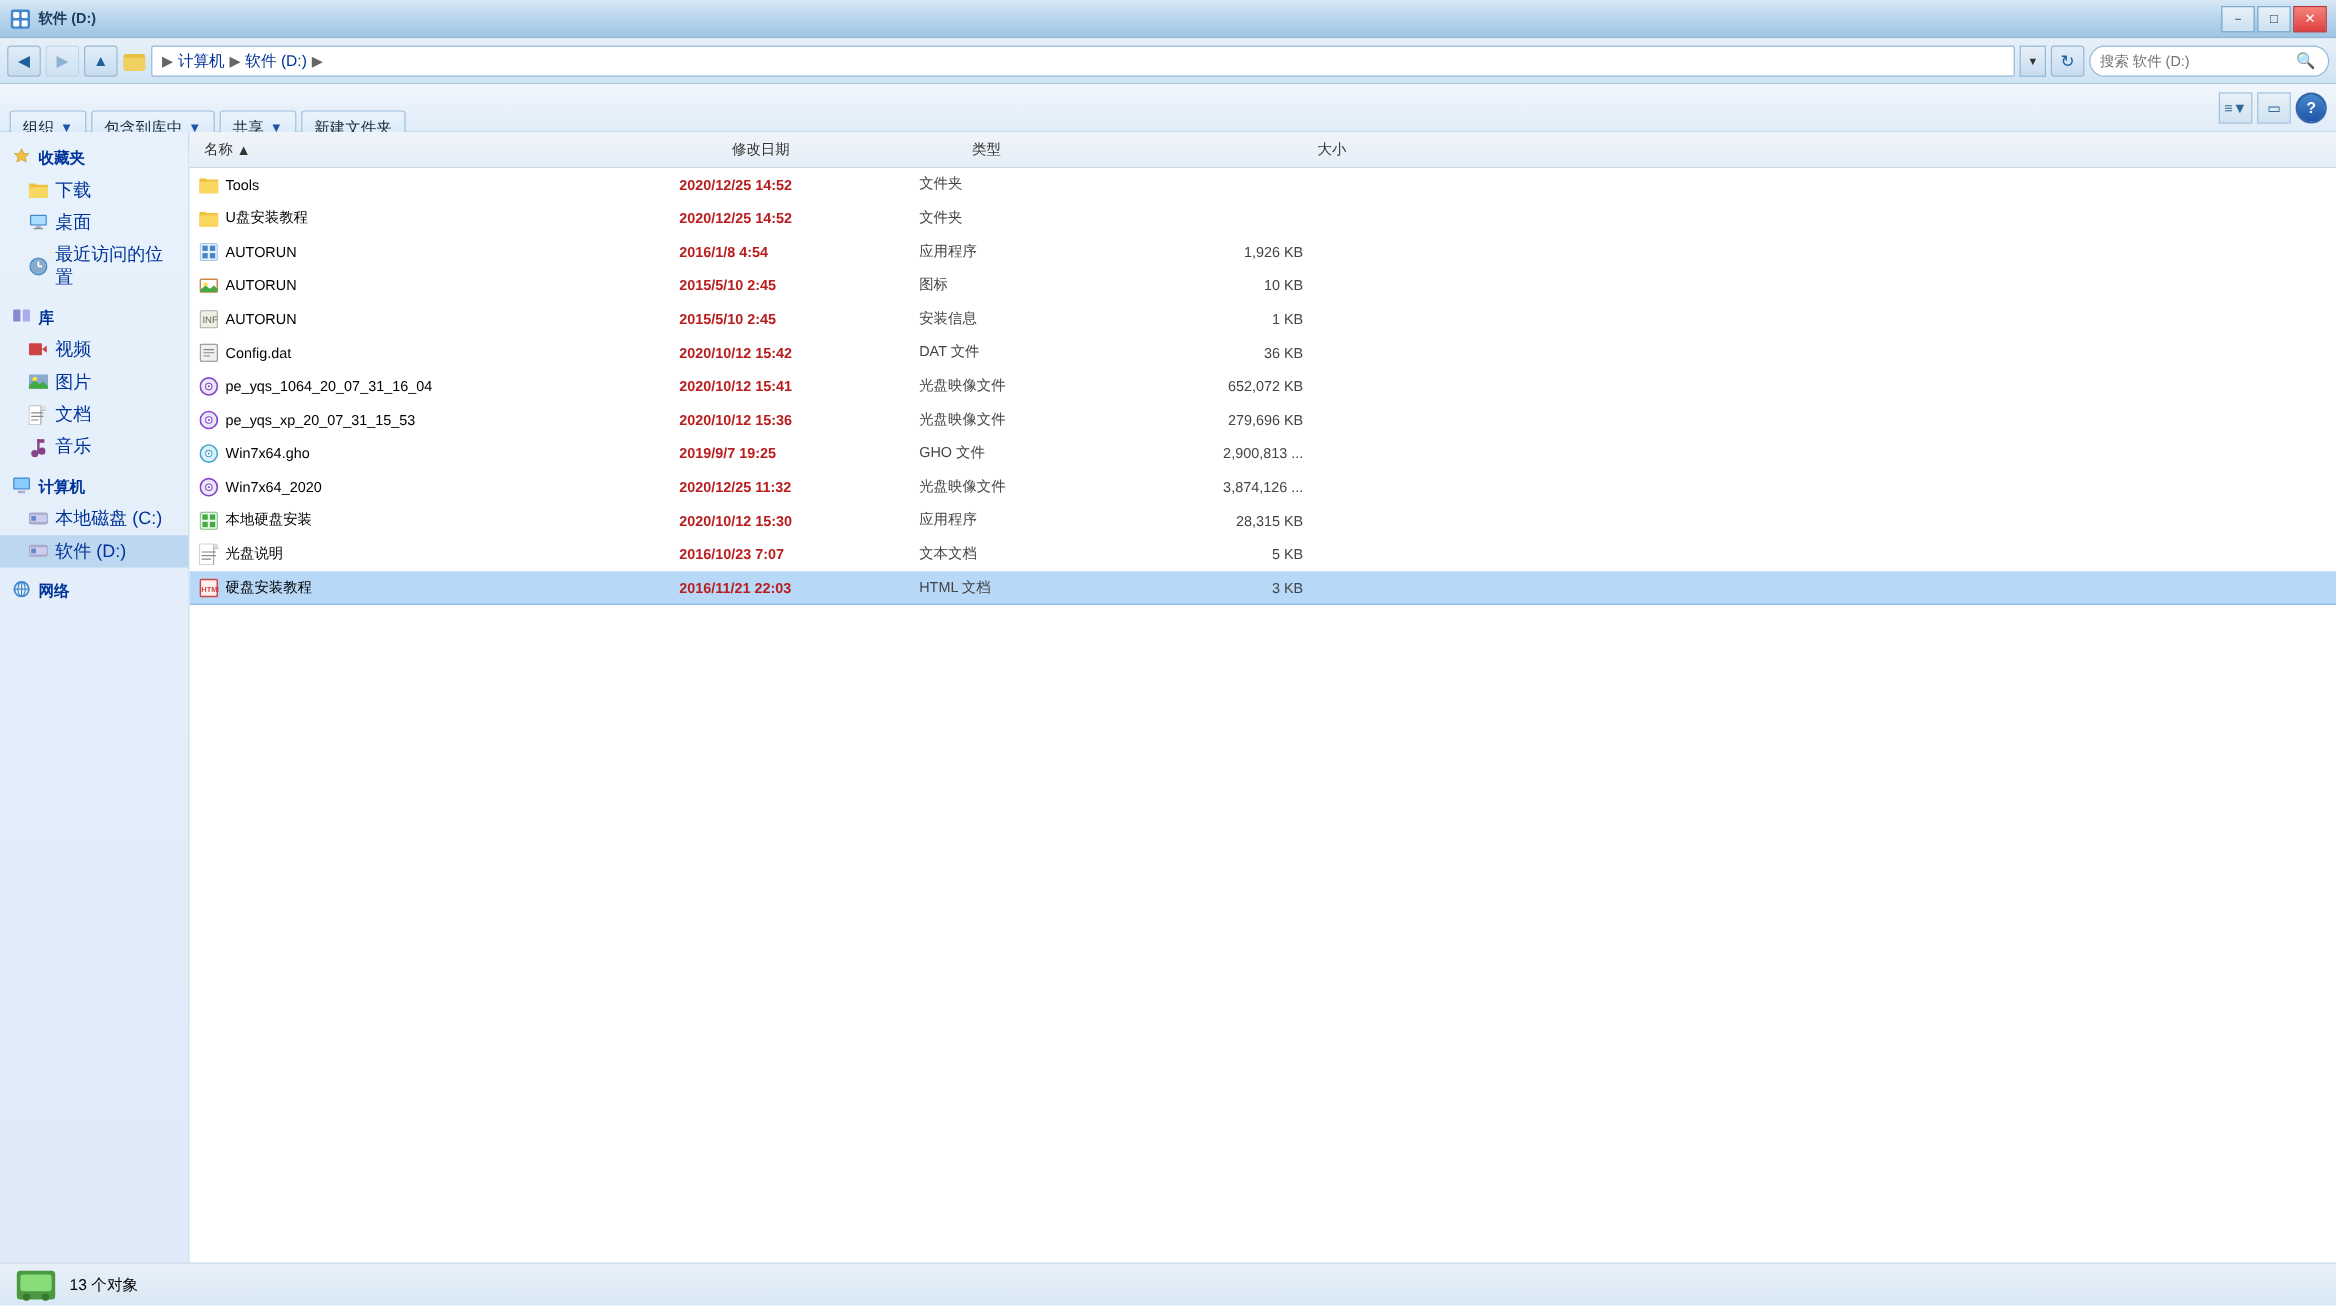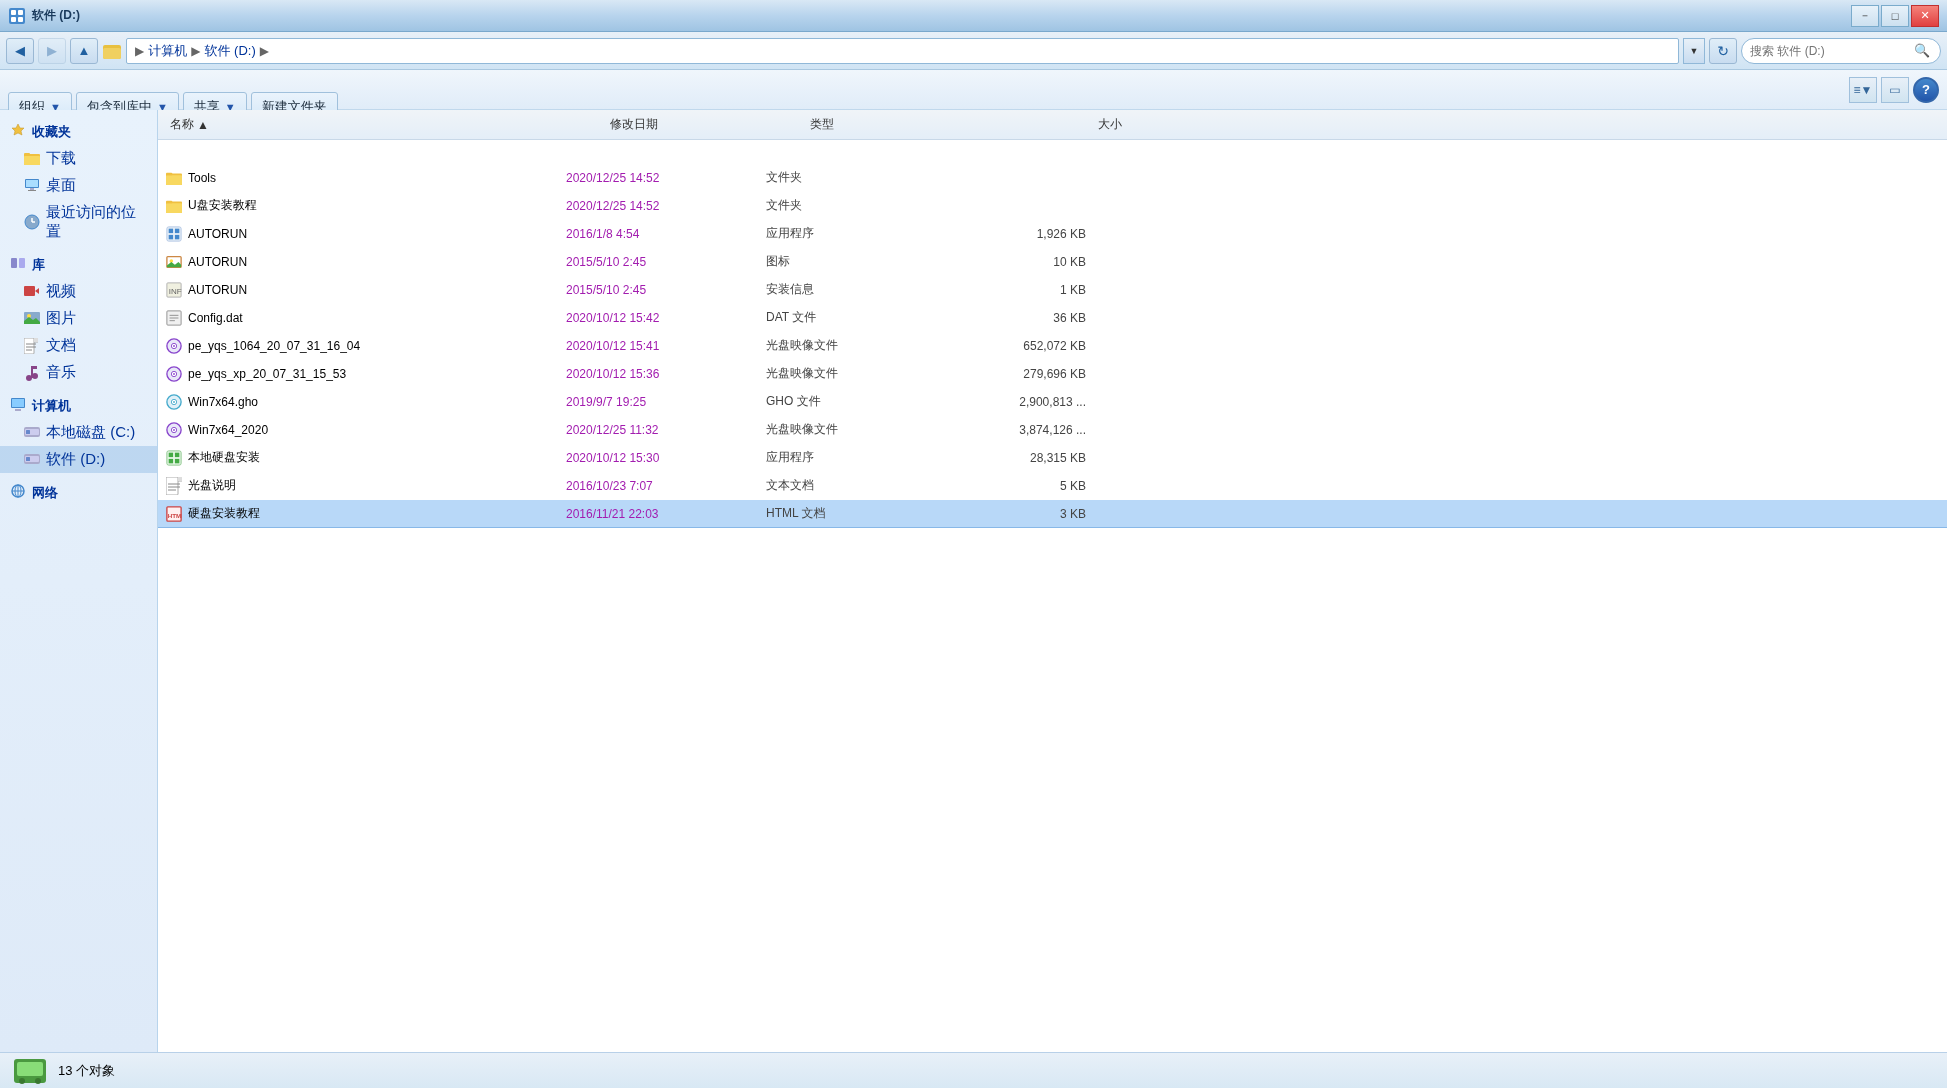--- a/index.html
+++ b/index.html
@@ -254,21 +254,20 @@
     .sidebar-item.active { background: rgba(100,160,220,0.3); }
     .sidebar-item-icon { width: 16px; height: 16px; flex-shrink: 0; }
     .sidebar-item-label { color: #003399; }
 
     
     .content-area {
       flex: 1;
       display: flex;
       flex-direction: column;
       background: #fff;
-      gap: 24px;
     }
 
     
     .file-list-header {
       display: flex;
       align-items: center;
       background: linear-gradient(to bottom, #f0f4f8, #e4eef8);
       border-bottom: 1px solid #c8d8e8;
       height: 30px;
       padding: 0 8px;
@@ -307,21 +306,21 @@
       font-size: 12px;
       color: #000;
       display: flex;
       align-items: center;
       gap: 6px;
       overflow: hidden;
       white-space: nowrap;
       text-overflow: ellipsis;
     }
     .file-cell.name-cell { width: 400px; }
-    .file-cell.date-cell { width: 200px; color: #a21caf; }
+    .file-cell.date-cell { width: 200px; color: #b91c1c; font-weight: bold; }
     .file-cell.type-cell { width: 160px; color: #444; }
     .file-cell.size-cell { width: 160px; color: #444; text-align: right; justify-content: flex-end; }
     .file-icon {
       width: 16px;
       height: 18px;
       flex-shrink: 0;
       display: flex;
       align-items: center;
       justify-content: center;
       font-size: 14px;

